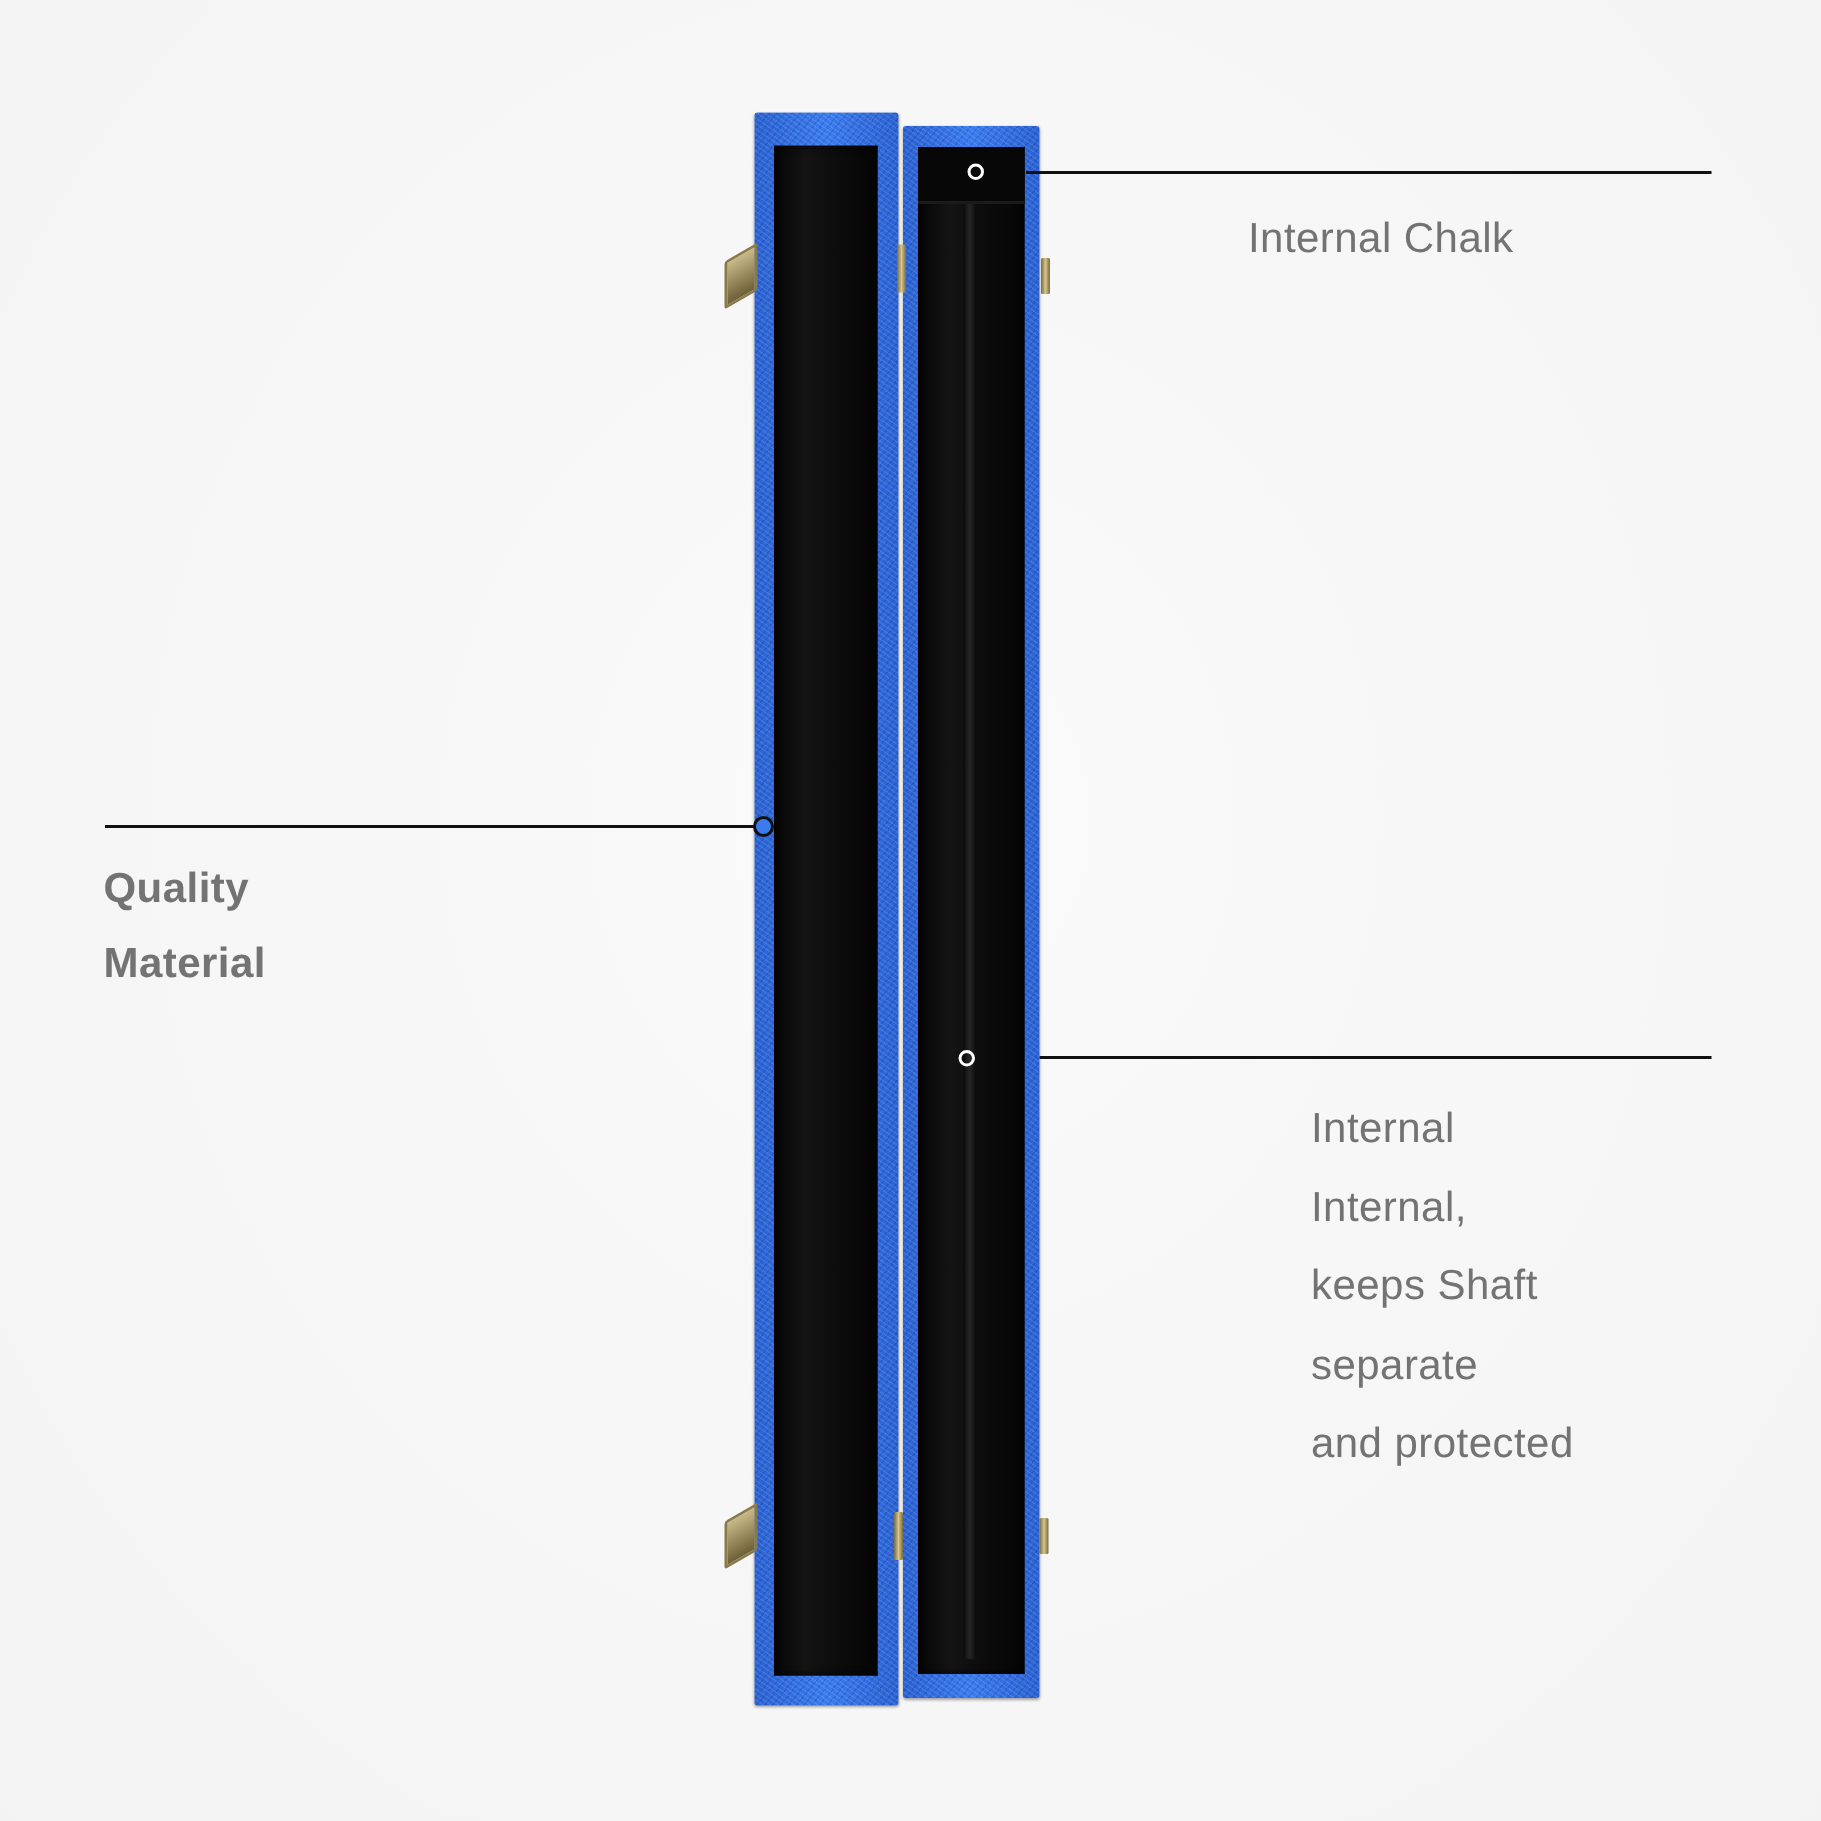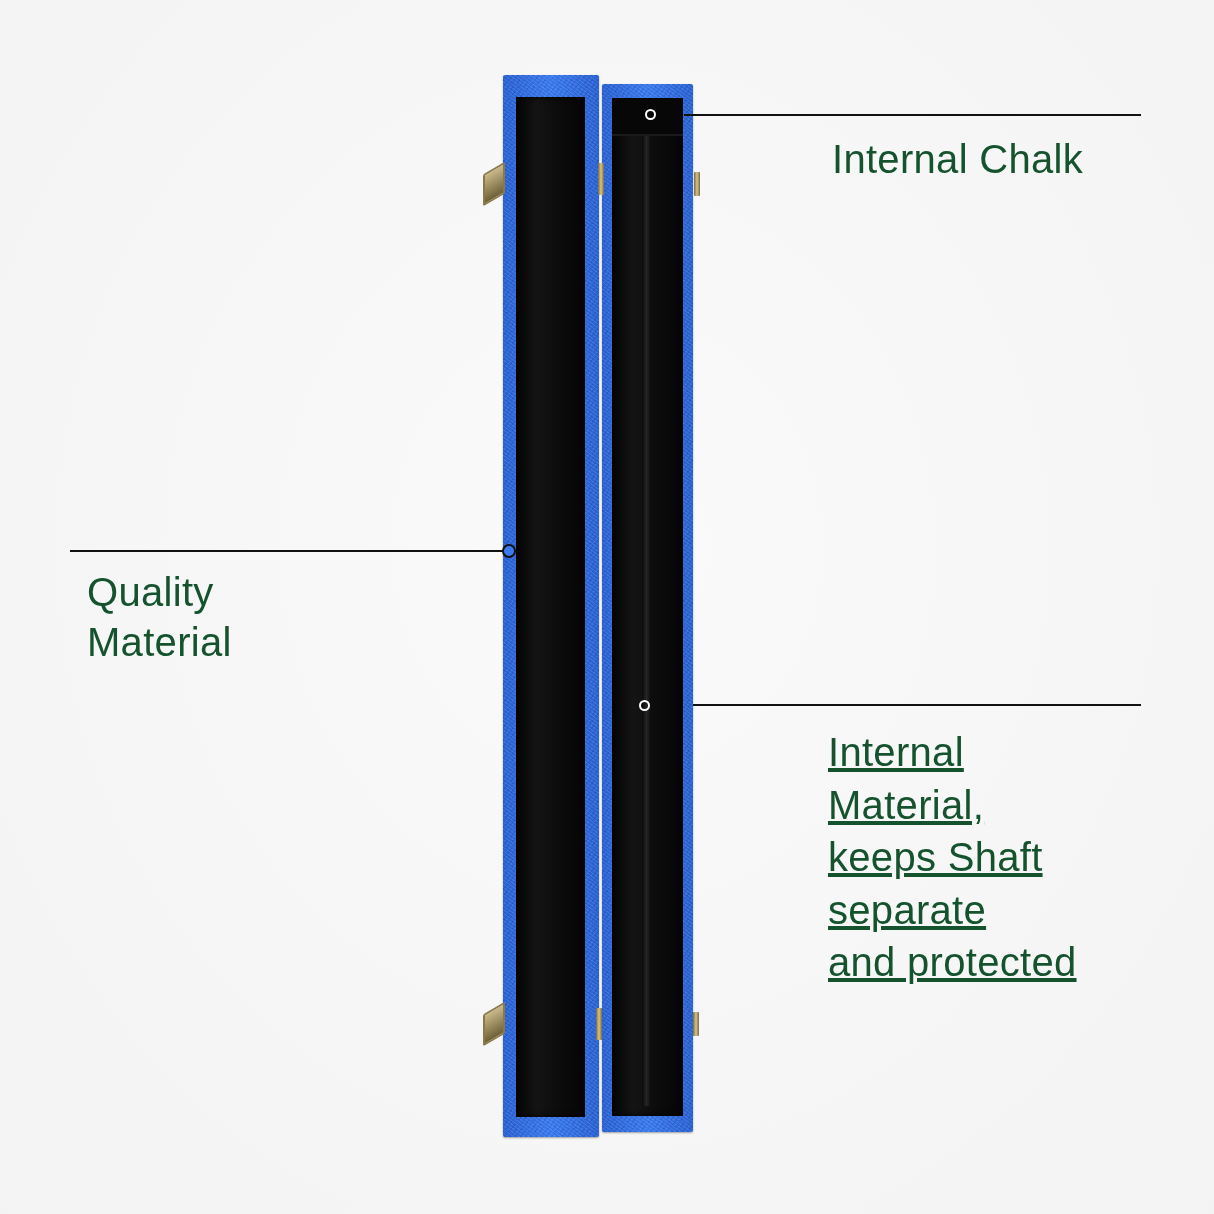--- a/index.html
+++ b/index.html
@@ -51,21 +51,21 @@
     }
     .leader {
       position: absolute; height: 2px; background: #111;
     }
     .marker {
       position: absolute; width: 11px; height: 11px; border-radius: 50%;
       border: 2px solid #fff; box-sizing: border-box;
     }
     .marker-dark { border-color: #111; background: #3a7cf0; width: 14px; height: 14px; }
     .label {
-      position: absolute; font-size: 40px; line-height: 50px; color: #14532d;
+      position: absolute; font-size: 28px; line-height: 50px; color: #737373;
       font-weight: 400; letter-spacing: 0.3px;
     }
     .label span { display: block; white-space: nowrap; }
   </style>
 </head>
 <body>
 
 <div class="case case-left">
   <div class="case-interior"></div>
 </div>
@@ -84,26 +84,26 @@
 <div class="hinge" style="left:693px; top:1012px; height:24px;"></div>
 
 <div class="marker" style="left:645px; top:109px;"></div>
 <div class="leader" style="left:684px; top:114px; width:457px;"></div>
 <div class="label" style="left:832px; top:134px;">
   <span>Internal Chalk</span>
 </div>
 
 <div class="leader" style="left:70px; top:550px; width:433px;"></div>
 <div class="marker marker-dark" style="left:502px; top:544px;"></div>
-<div class="label" style="left:87px; top:567px;">
+<div class="label" style="left:69px; top:567px;font-weight:bold;">
   <span>Quality</span>
   <span>Material</span>
 </div>
 
 <div class="marker" style="left:639px; top:700px;"></div>
 <div class="leader" style="left:693px; top:704px; width:448px;"></div>
-<div class="label" style="left:828px; top:726px; line-height:52.5px;text-decoration:underline;">
+<div class="label" style="left:874px; top:726px; line-height:52.5px;">
   <span>Internal</span>
-  <span>Material,</span>
+  <span>Internal,</span>
   <span>keeps Shaft</span>
   <span>separate</span>
   <span>and protected</span>
 </div>
 
 </body></html>

